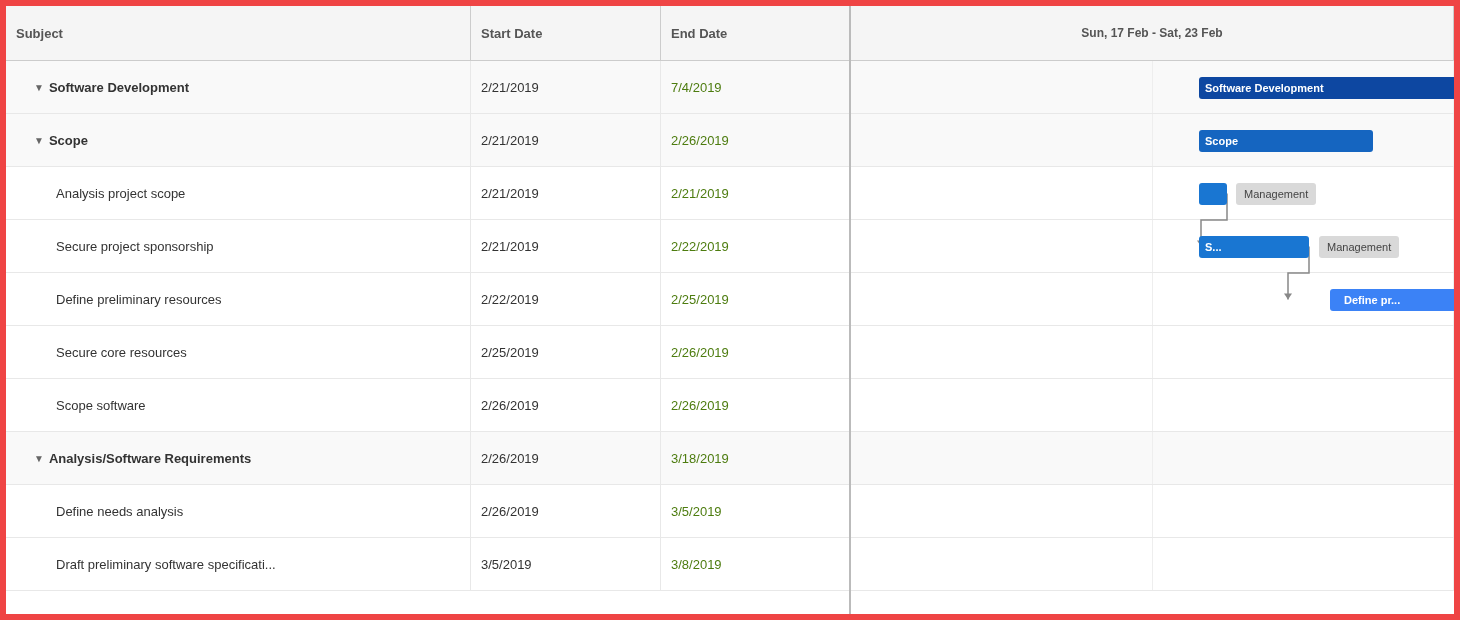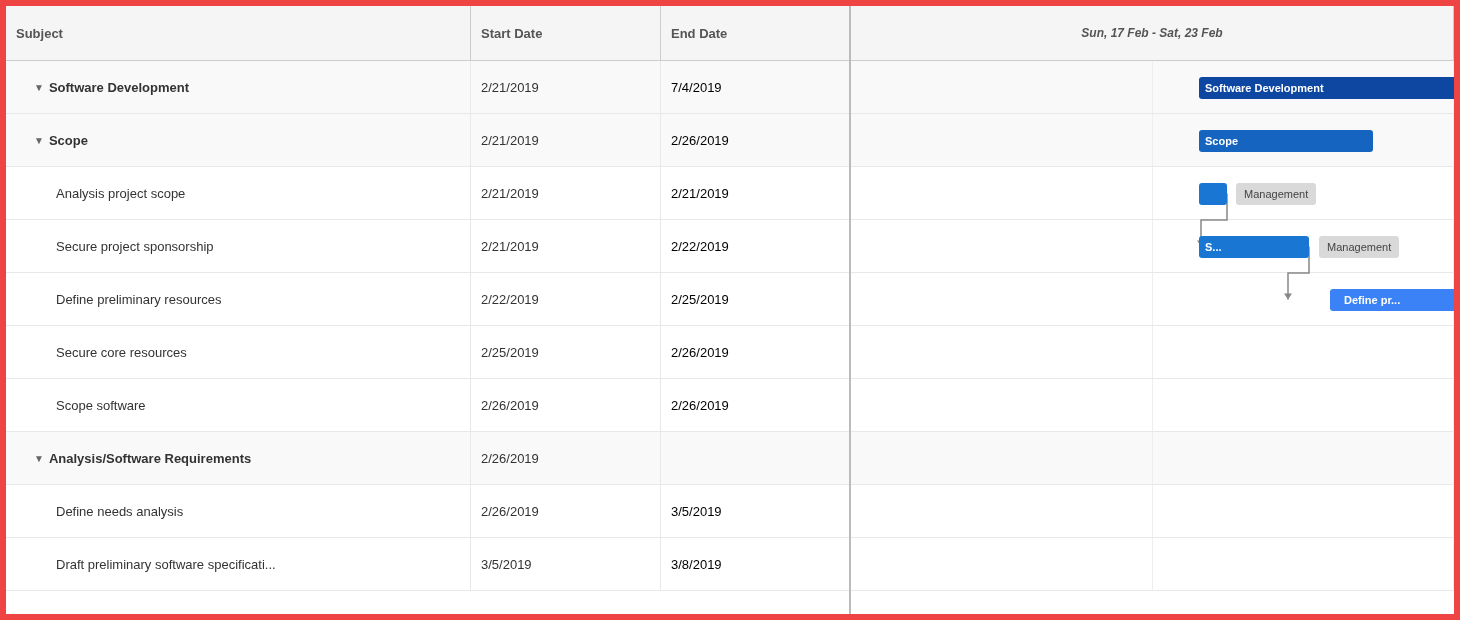--- a/index.html
+++ b/index.html
@@ -14,38 +14,38 @@
     .col-subject { width: 465px; min-width: 465px; padding: 6px 10px; font-weight: 600; color: #555; display: flex; align-items: center; border-right: 1px solid #ccc; font-size: 13px; }
     .col-start { width: 190px; min-width: 190px; padding: 0 10px; font-weight: 600; color: #555; display: flex; align-items: center; border-right: 1px solid #ccc; font-size: 13px; }
     .col-end { width: 190px; min-width: 190px; padding: 6px 10px; font-weight: 700; color: #555; display: flex; align-items: center; font-size: 13px; }
 
     .table-body { flex: 1; overflow: hidden; }
 
     .table-row { display: flex; border-bottom: 1px solid #e8e8e8; height: 53px; align-items: center; }
 
     .cell-subject { width: 465px; min-width: 465px; padding: 0 10px; border-right: 1px solid #e8e8e8; height: 100%; display: flex; align-items: center; overflow: hidden; color: #333; }
     .cell-start { width: 190px; min-width: 190px; padding: 0 10px; border-right: 1px solid #e8e8e8; height: 100%; display: flex; align-items: center; color: #333; }
-    .cell-end { width: 190px; min-width: 190px; padding: 0 10px; height: 100%; display: flex; align-items: center; color: #000000; }
+    .cell-end { width: 190px; min-width: 190px; padding: 0 10px; height: 100%; display: flex; align-items: center; color: #4d7c0f; }
 
     .row-group { background: #f9f9f9; }
     .row-group .cell-subject { font-weight: 600; }
 
     .row-subgroup { background: #f9f9f9; }
     .row-subgroup .cell-subject { font-weight: 600; }
 
     .indent-1 { padding-left: 28px !important; }
     .indent-2 { padding-left: 50px !important; }
 
     .triangle { display: inline-block; margin-right: 5px; font-size: 10px; color: #666; }
 
     
     .gantt-panel { flex: 1; display: flex; flex-direction: column; overflow: hidden; position: relative; }
 
     .gantt-header { height: 55px; border-bottom: 1px solid #ccc; display: flex; flex-direction: column; background: #f5f5f5; }
-    .gantt-weeks { display: flex; height: 55px; font-style: italic; }
+    .gantt-weeks { display: flex; height: 55px; }
     .gantt-week { border-right: 1px solid #ccc; display: flex; align-items: center; justify-content: center; font-weight: 600; color: #555; font-size: 12px; flex: 1; }
 
     .gantt-body { flex: 1; position: relative; overflow: hidden; }
 
     .gantt-row { height: 53px; border-bottom: 1px solid #e8e8e8; position: relative; display: flex; }
     .gantt-col { flex: 1; border-right: 1px solid #eee; height: 100%; }
 
     
     .gantt-svg { position: absolute; top: 0; left: 0; width: 100%; height: 100%; pointer-events: none; z-index: 1; overflow: visible; }
 
@@ -113,20 +113,21 @@
           </div>
       <div class="cell-start">2/26/2019</div>
       <div class="cell-end">2/26/2019</div>
     </div>
         <div class="table-row row-subgroup">
       <div class="cell-subject indent-1">
             <span class="triangle">▼</span>
             <span>Analysis/Software Requirements</span>
           </div>
       <div class="cell-start">2/26/2019</div>
+      <div class="cell-end">3/18/2019</div>
     </div>
         <div class="table-row">
       <div class="cell-subject indent-2">
             <span>Define needs analysis</span>
           </div>
       <div class="cell-start">2/26/2019</div>
       <div class="cell-end">3/5/2019</div>
     </div>
         <div class="table-row">
       <div class="cell-subject indent-2">

